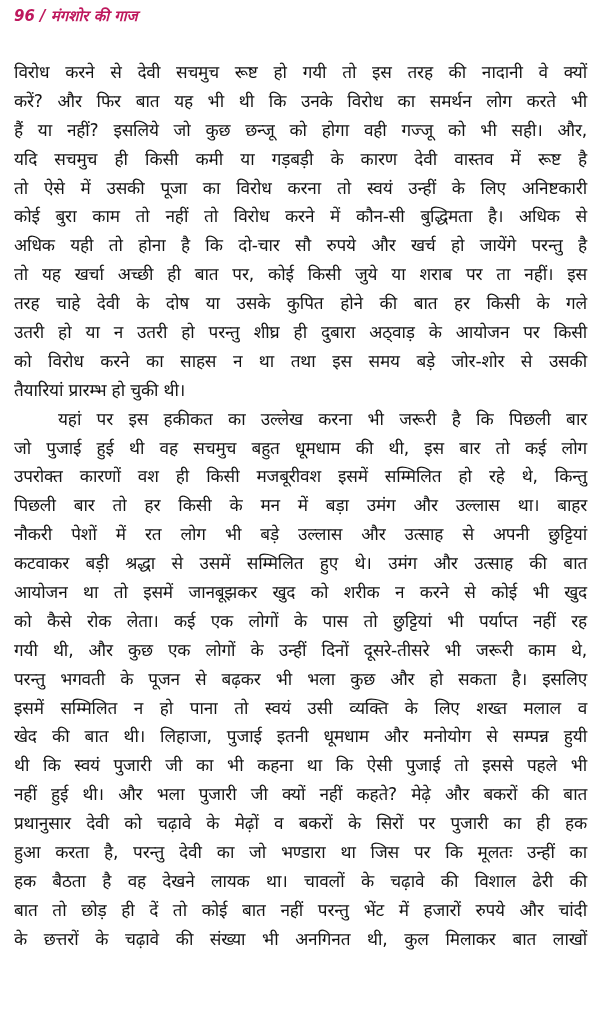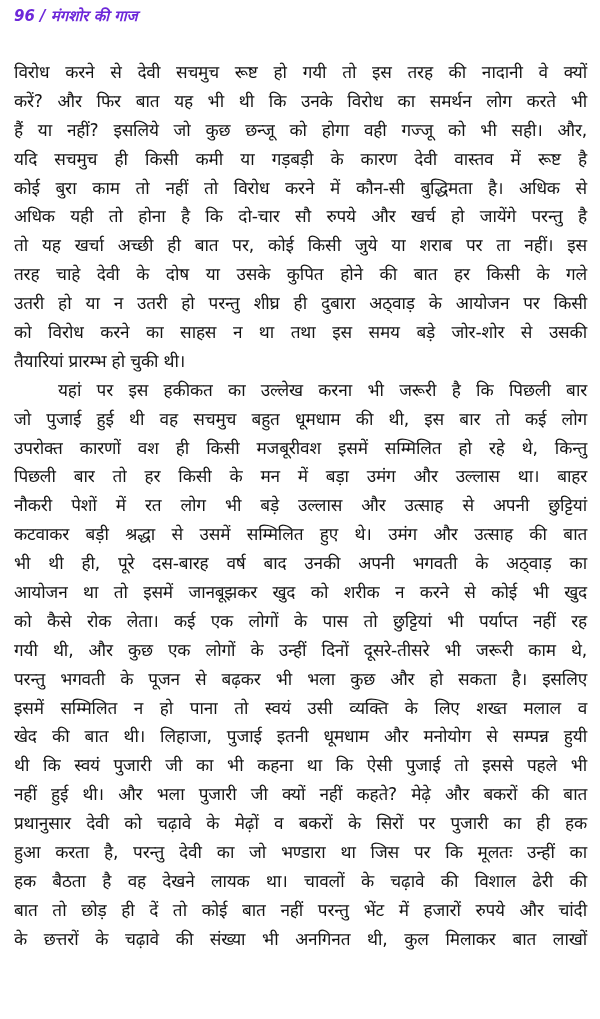--- a/index.html
+++ b/index.html
@@ -22,21 +22,21 @@
     }
     .running-head {
       position: absolute;
       left: 14px;
       top: 4px;
       font-size: 15px;
       line-height: 24px;
       font-weight: bold;
       font-style: italic;
       white-space: nowrap;
-      color: #6d28d9;
+      color: #be185d;
     }
     .body-text {
       position: absolute;
       left: 14px;
       top: 58px;
       width: 573px;
     }
     .line {
       display: block;
       height: 28.9px;
@@ -62,37 +62,37 @@
 
   <div class="running-head">96 / मंगशोर की गाज</div>
 
   <div class="body-text">
 
     <div>
       <span class="line">विरोध करने से देवी सचमुच रूष्ट हो गयी तो इस तरह की नादानी वे क्यों</span>
       <span class="line">करें? और फिर बात यह भी थी कि उनके विरोध का समर्थन लोग करते भी</span>
       <span class="line">हैं या नहीं? इसलिये जो कुछ छन्जू को होगा वही गज्जू को भी सही। और,</span>
       <span class="line">यदि सचमुच ही किसी कमी या गड़बड़ी के कारण देवी वास्तव में रूष्ट है</span>
+      <span class="line">तो ऐसे में उसकी पूजा का विरोध करना तो स्वयं उन्हीं के लिए अनिष्टकारी</span>
       <span class="line">कोई बुरा काम तो नहीं तो विरोध करने में कौन-सी बुद्धिमता है। अधिक से</span>
       <span class="line">अधिक यही तो होना है कि दो-चार सौ रुपये और खर्च हो जायेंगे परन्तु है</span>
       <span class="line">तो यह खर्चा अच्छी ही बात पर, कोई किसी जुये या शराब पर ता नहीं। इस</span>
       <span class="line">तरह चाहे देवी के दोष या उसके कुपित होने की बात हर किसी के गले</span>
       <span class="line">उतरी हो या न उतरी हो परन्तु शीघ्र ही दुबारा अठ्वाड़ के आयोजन पर किसी</span>
       <span class="line">को विरोध करने का साहस न था तथा इस समय बड़े जोर-शोर से उसकी</span>
       <span class="line last">तैयारियां प्रारम्भ हो चुकी थी।</span>
     </div>
 
     <div>
       <span class="line indent">यहां पर इस हकीकत का उल्लेख करना भी जरूरी है कि पिछली बार</span>
       <span class="line">जो पुजाई हुई थी वह सचमुच बहुत धूमधाम की थी, इस बार तो कई लोग</span>
       <span class="line">उपरोक्त कारणों वश ही किसी मजबूरीवश इसमें सम्मिलित हो रहे थे, किन्तु</span>
       <span class="line">पिछली बार तो हर किसी के मन में बड़ा उमंग और उल्लास था। बाहर</span>
       <span class="line">नौकरी पेशों में रत लोग भी बड़े उल्लास और उत्साह से अपनी छुट्टियां</span>
       <span class="line">कटवाकर बड़ी श्रद्धा से उसमें सम्मिलित हुए थे। उमंग और उत्साह की बात</span>
-      <span class="line">भी थी ही, पूरे दस-बारह वर्ष बाद उनकी अपनी भगवती के अठ्वाड़ का</span>
       <span class="line">आयोजन था तो इसमें जानबूझकर खुद को शरीक न करने से कोई भी खुद</span>
       <span class="line">को कैसे रोक लेता। कई एक लोगों के पास तो छुट्टियां भी पर्याप्त नहीं रह</span>
       <span class="line">गयी थी, और कुछ एक लोगों के उन्हीं दिनों दूसरे-तीसरे भी जरूरी काम थे,</span>
       <span class="line">परन्तु भगवती के पूजन से बढ़कर भी भला कुछ और हो सकता है। इसलिए</span>
       <span class="line">इसमें सम्मिलित न हो पाना तो स्वयं उसी व्यक्ति के लिए शख्त मलाल व</span>
       <span class="line">खेद की बात थी। लिहाजा, पुजाई इतनी धूमधाम और मनोयोग से सम्पन्न हुयी</span>
       <span class="line">थी कि स्वयं पुजारी जी का भी कहना था कि ऐसी पुजाई तो इससे पहले भी</span>
       <span class="line">नहीं हुई थी। और भला पुजारी जी क्यों नहीं कहते? मेढ़े और बकरों की बात</span>
       <span class="line">प्रथानुसार देवी को चढ़ावे के मेढ़ों व बकरों के सिरों पर पुजारी का ही हक</span>
       <span class="line">हुआ करता है, परन्तु देवी का जो भण्डारा था जिस पर कि मूलतः उन्हीं का</span>

